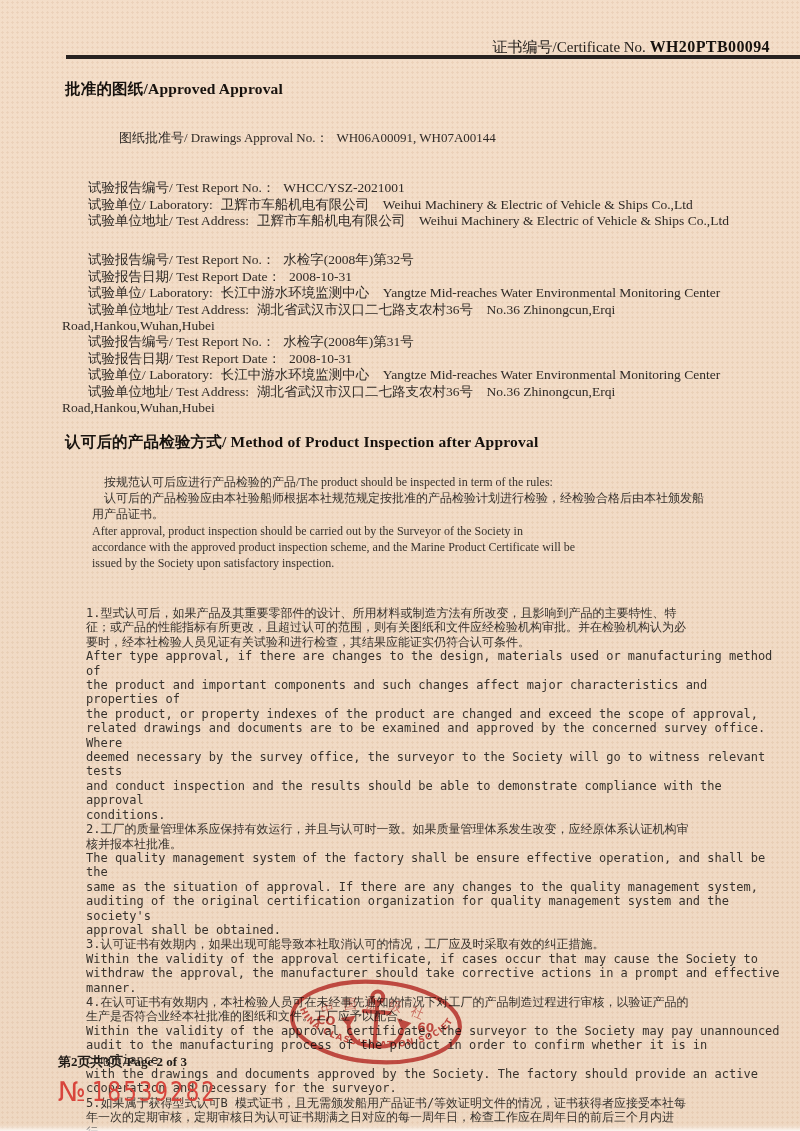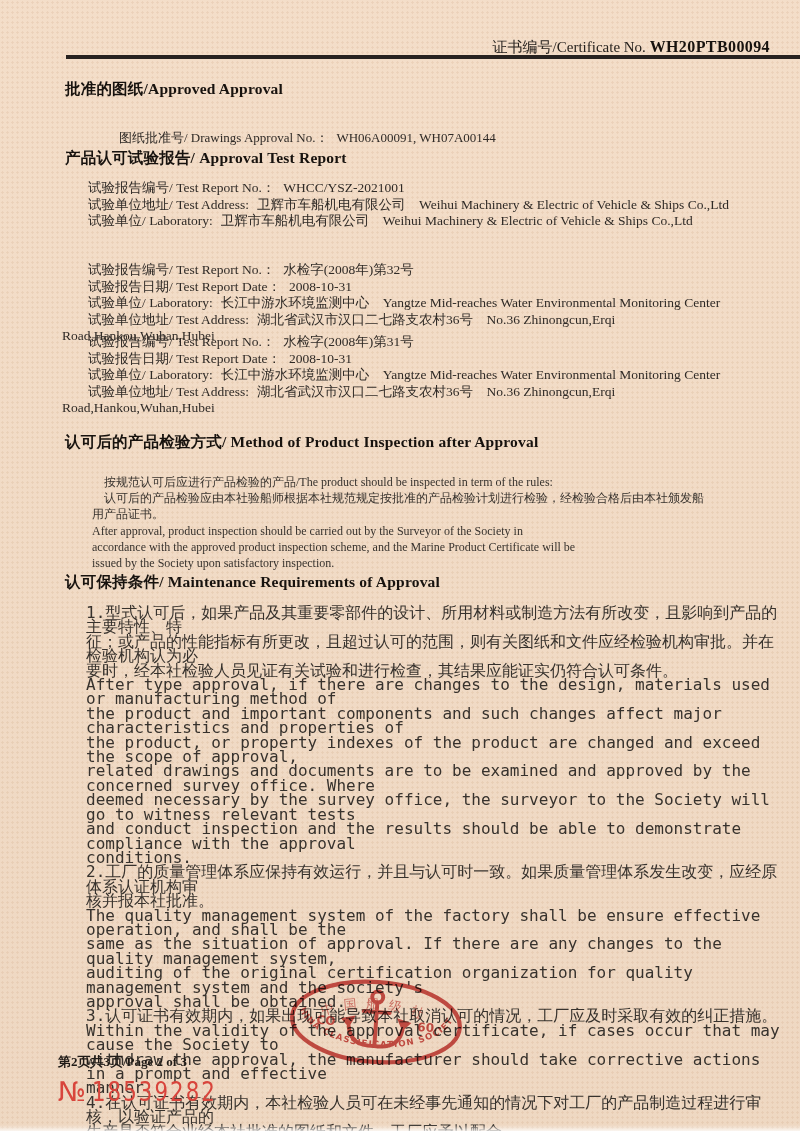--- a/index.html
+++ b/index.html
@@ -36,21 +36,21 @@
   .body-par{
     position:absolute;left:92px;width:700px;
     font-family:Liberation Serif, serif;
     font-size:12px;color:#37322d;
     white-space:pre-wrap;
   }
   .method-par{top:474px;line-height:16.2px;}
   .maint-wrap{position:absolute;left:86px;top:606px;width:700px;}
   .maint-item{
     font-family:"DejaVu Sans Mono","Liberation Mono",monospace;
-    font-size:16px;color:#37322d;line-height:14.4px;white-space:pre-wrap;
+    font-size:12px;color:#37322d;line-height:14.4px;white-space:pre-wrap;
   }
   
   .page-num{position:absolute;left:58px;top:1053px;font-size:13px;font-weight:bold;color:#201b17;text-align:center;}
   .serial{position:absolute;left:58px;top:1076px;color:#d8453c;
     font-family:"DejaVu Sans","Liberation Sans",sans-serif;text-align:right;}
   .serial .pre{font-size:27px;letter-spacing:1px;}
   .serial .digits{display:inline-block;font-size:26px;letter-spacing:2.5px;transform:scaleX(0.82);transform-origin:left center;}
   
   .stamp{position:absolute;left:286px;top:972px;width:180px;height:100px;
     transform:rotate(4deg);opacity:0.88;mix-blend-mode:multiply;pointer-events:none;}
@@ -64,29 +64,28 @@
     <span>证书编号/Certificate No.</span>
     <span class="num">WH20PTB00094</span>
   </div>
   <div class="header-rule"></div>
 
   <div class="sec-title" style="top:79px;">批准的图纸/Approved Approval</div>
   <div class="drawings-row">
     <span class="flabel">图纸批准号/ Drawings Approval No.：</span><span class="fvalue">WH06A00091, WH07A00144</span>
   </div>
 
-  <div class="sec-title" style="top:148px;">产品认可试验报告/ Approval Test Report</div>
 
   <div class="tr-block" style="top:180px;">
     <div class="field-row"><span class="flabel">试验报告编号/ Test Report No.：</span><span class="fvalue">WHCC/YSZ-2021001</span></div>
+    <div class="field-row"><span class="flabel">试验单位/ Laboratory:</span><span class="fvalue">卫辉市车船机电有限公司    Weihui Machinery &amp; Electric of Vehicle &amp; Ships Co.,Ltd</span></div>
     <div class="field-row"><span class="flabel">试验单位地址/ Test Address:</span><span class="fvalue">卫辉市车船机电有限公司    Weihui Machinery &amp; Electric of Vehicle &amp; Ships Co.,Ltd</span></div>
-    <div class="field-row"><span class="flabel">试验单位/ Laboratory:</span><span class="fvalue">卫辉市车船机电有限公司    Weihui Machinery &amp; Electric of Vehicle &amp; Ships Co.,Ltd</span></div>
   </div>
 
-  <div class="tr-block" style="top:262px;">
+  <div class="tr-block" style="top:252px;">
     <div class="field-row"><span class="flabel">试验报告编号/ Test Report No.：</span><span class="fvalue">水检字(2008年)第32号</span></div>
     <div class="field-row"><span class="flabel">试验报告日期/ Test Report Date：</span><span class="fvalue">2008-10-31</span></div>
     <div class="field-row"><span class="flabel">试验单位/ Laboratory:</span><span class="fvalue">长江中游水环境监测中心    Yangtze Mid-reaches Water Environmental Monitoring Center</span></div>
     <div class="field-row"><span class="flabel">试验单位地址/ Test Address:</span><span class="fvalue">湖北省武汉市汉口二七路支农村36号    No.36 Zhinongcun,Erqi Road,Hankou,Wuhan,Hubei</span></div>
   </div>
 
   <div class="tr-block" style="top:334px;">
     <div class="field-row"><span class="flabel">试验报告编号/ Test Report No.：</span><span class="fvalue">水检字(2008年)第31号</span></div>
     <div class="field-row"><span class="flabel">试验报告日期/ Test Report Date：</span><span class="fvalue">2008-10-31</span></div>
     <div class="field-row"><span class="flabel">试验单位/ Laboratory:</span><span class="fvalue">长江中游水环境监测中心    Yangtze Mid-reaches Water Environmental Monitoring Center</span></div>
@@ -94,21 +93,20 @@
   </div>
 
   <div class="sec-title" style="top:432px;">认可后的产品检验方式/ Method of Product Inspection after Approval</div>
   <div class="body-par method-par">　按规范认可后应进行产品检验的产品/The product should be inspected in term of the rules:
 　认可后的产品检验应由本社验船师根据本社规范规定按批准的产品检验计划进行检验，经检验合格后由本社颁发船
 用产品证书。
 After approval, product inspection should be carried out by the Surveyor of the Society in
 accordance with the approved product inspection scheme, and the Marine Product Certificate will be
 issued by the Society upon satisfactory inspection.</div>
 
-  <div class="sec-title" style="top:572px;">认可保持条件/ Maintenance Requirements of Approval</div>
   <div class="maint-wrap">
     <div class="maint-item">1.型式认可后，如果产品及其重要零部件的设计、所用材料或制造方法有所改变，且影响到产品的主要特性、特
 征；或产品的性能指标有所更改，且超过认可的范围，则有关图纸和文件应经检验机构审批。并在检验机构认为必
 要时，经本社检验人员见证有关试验和进行检查，其结果应能证实仍符合认可条件。
 After type approval, if there are changes to the design, materials used or manufacturing method of
 the product and important components and such changes affect major characteristics and properties of
 the product, or property indexes of the product are changed and exceed the scope of approval,
 related drawings and documents are to be examined and approved by the concerned survey office. Where
 deemed necessary by the survey office, the surveyor to the Society will go to witness relevant tests
 and conduct inspection and the results should be able to demonstrate compliance with the approval

